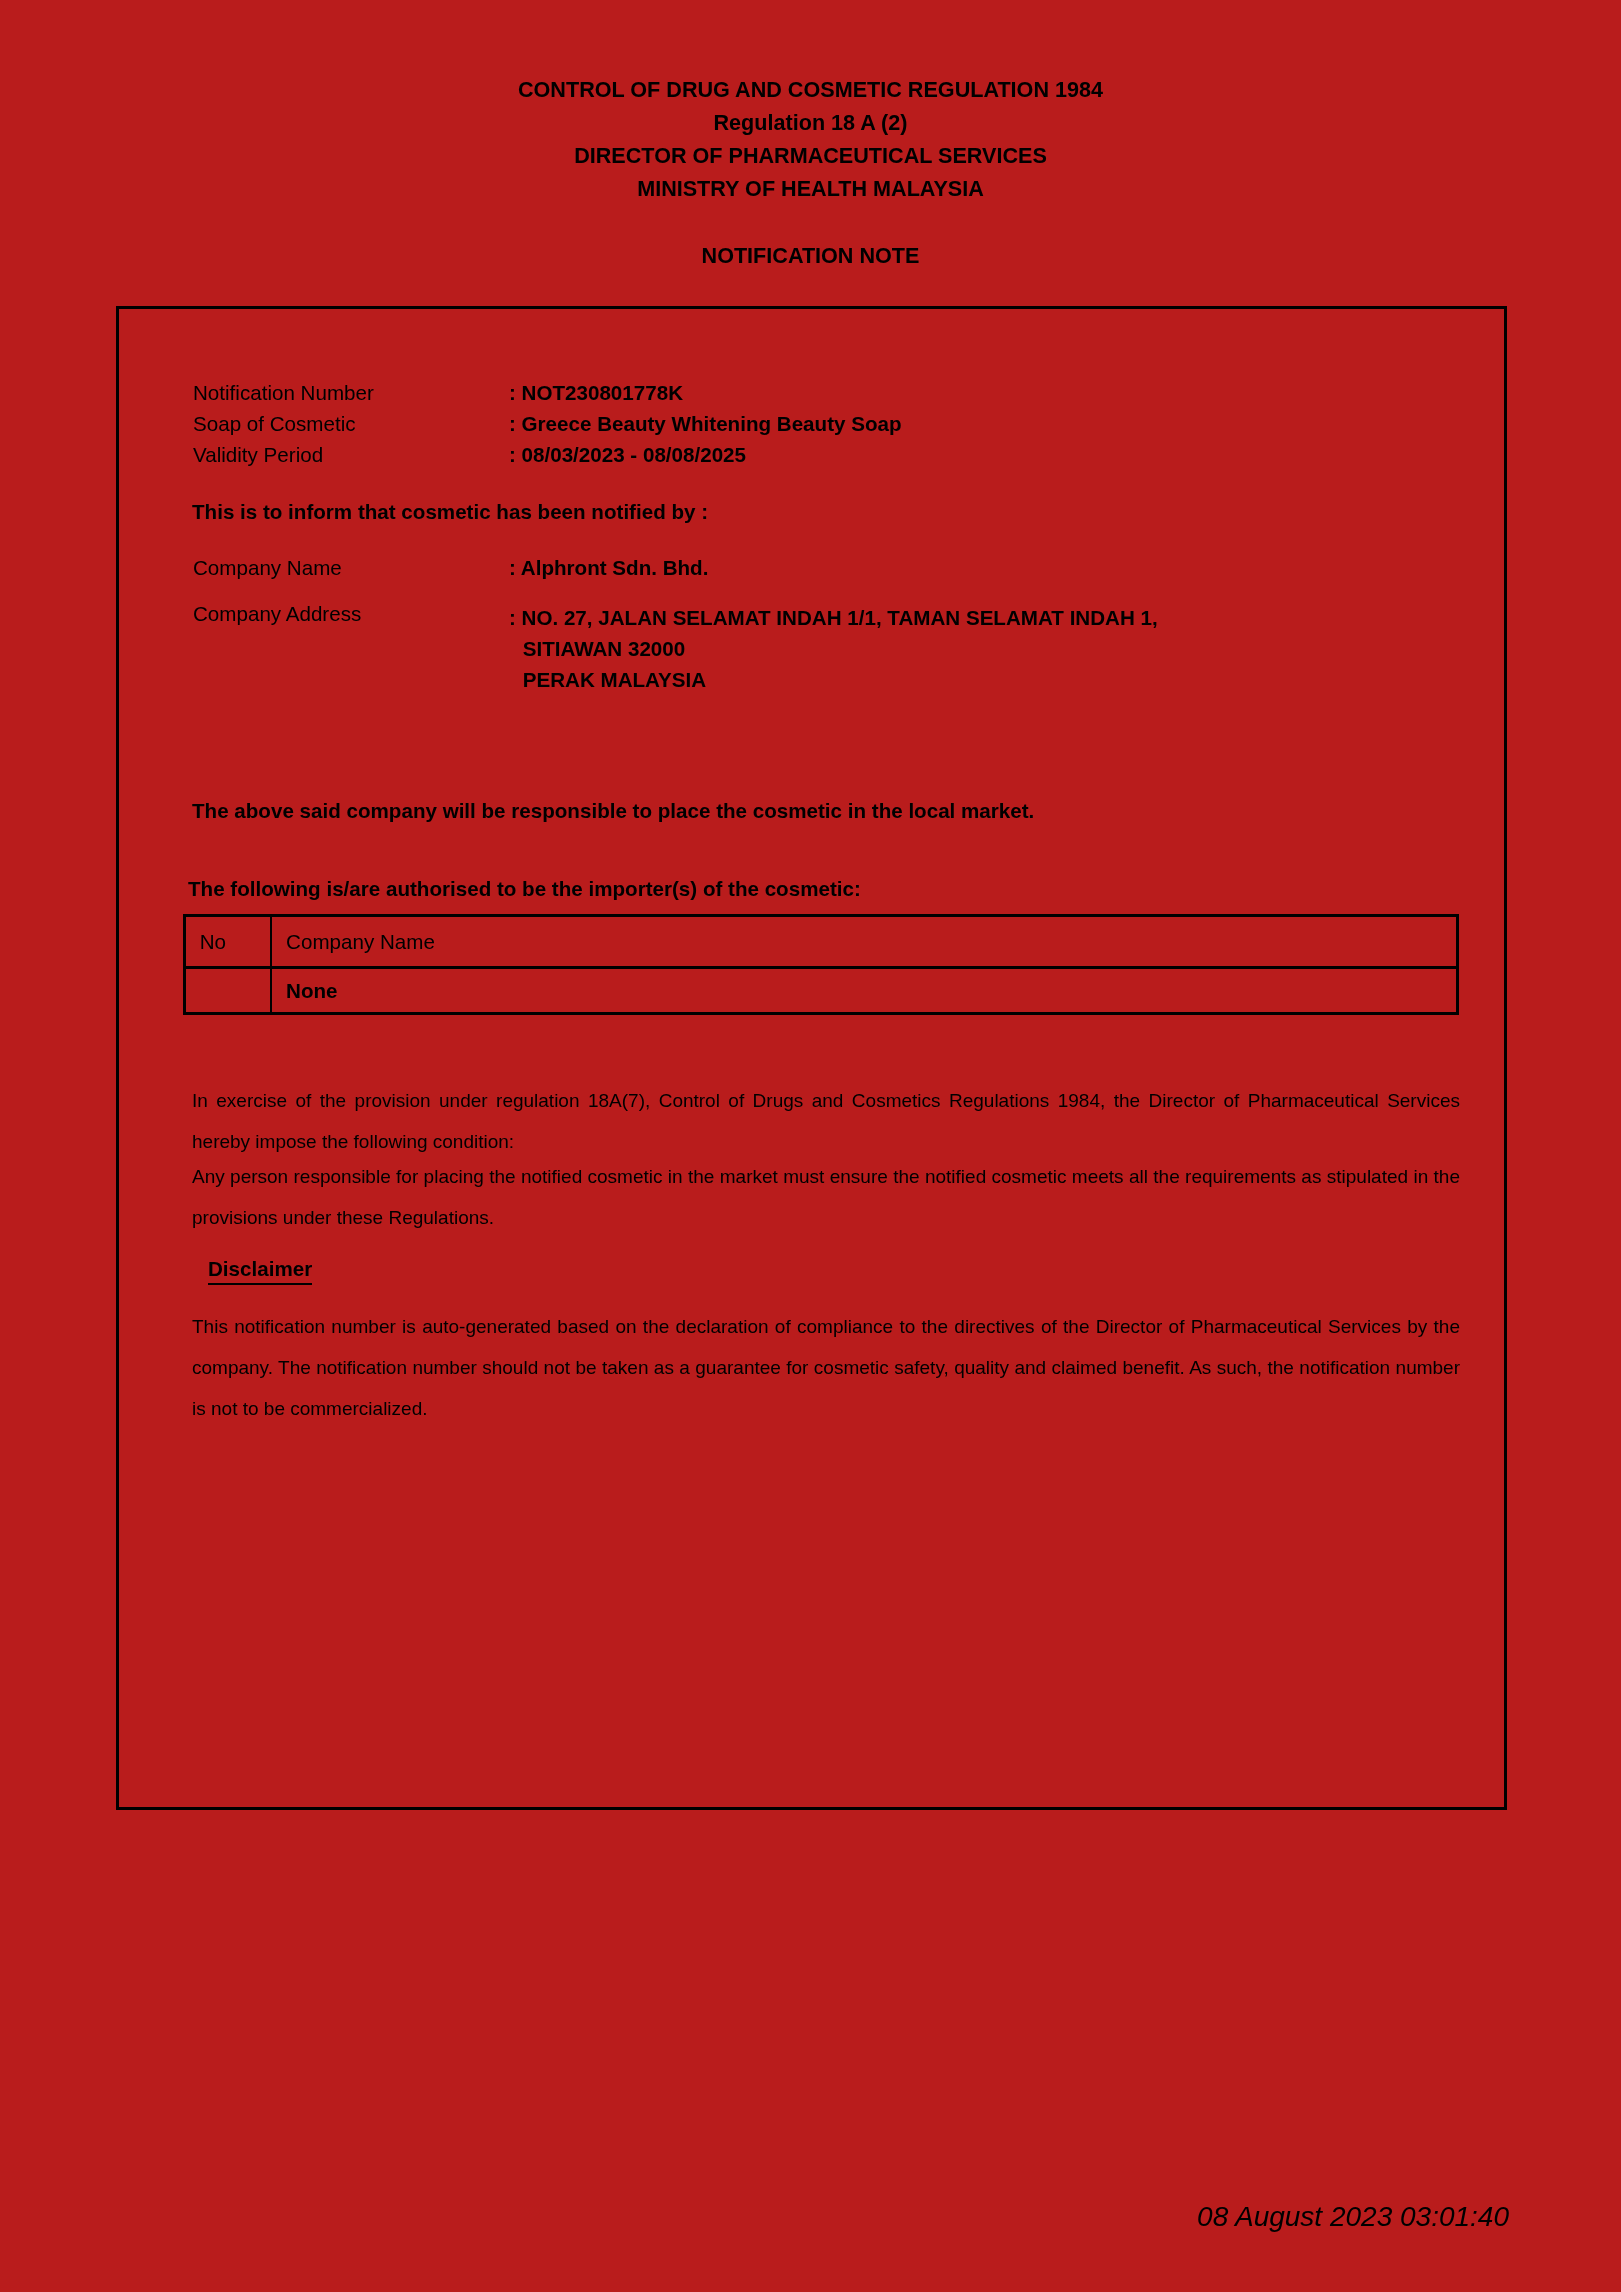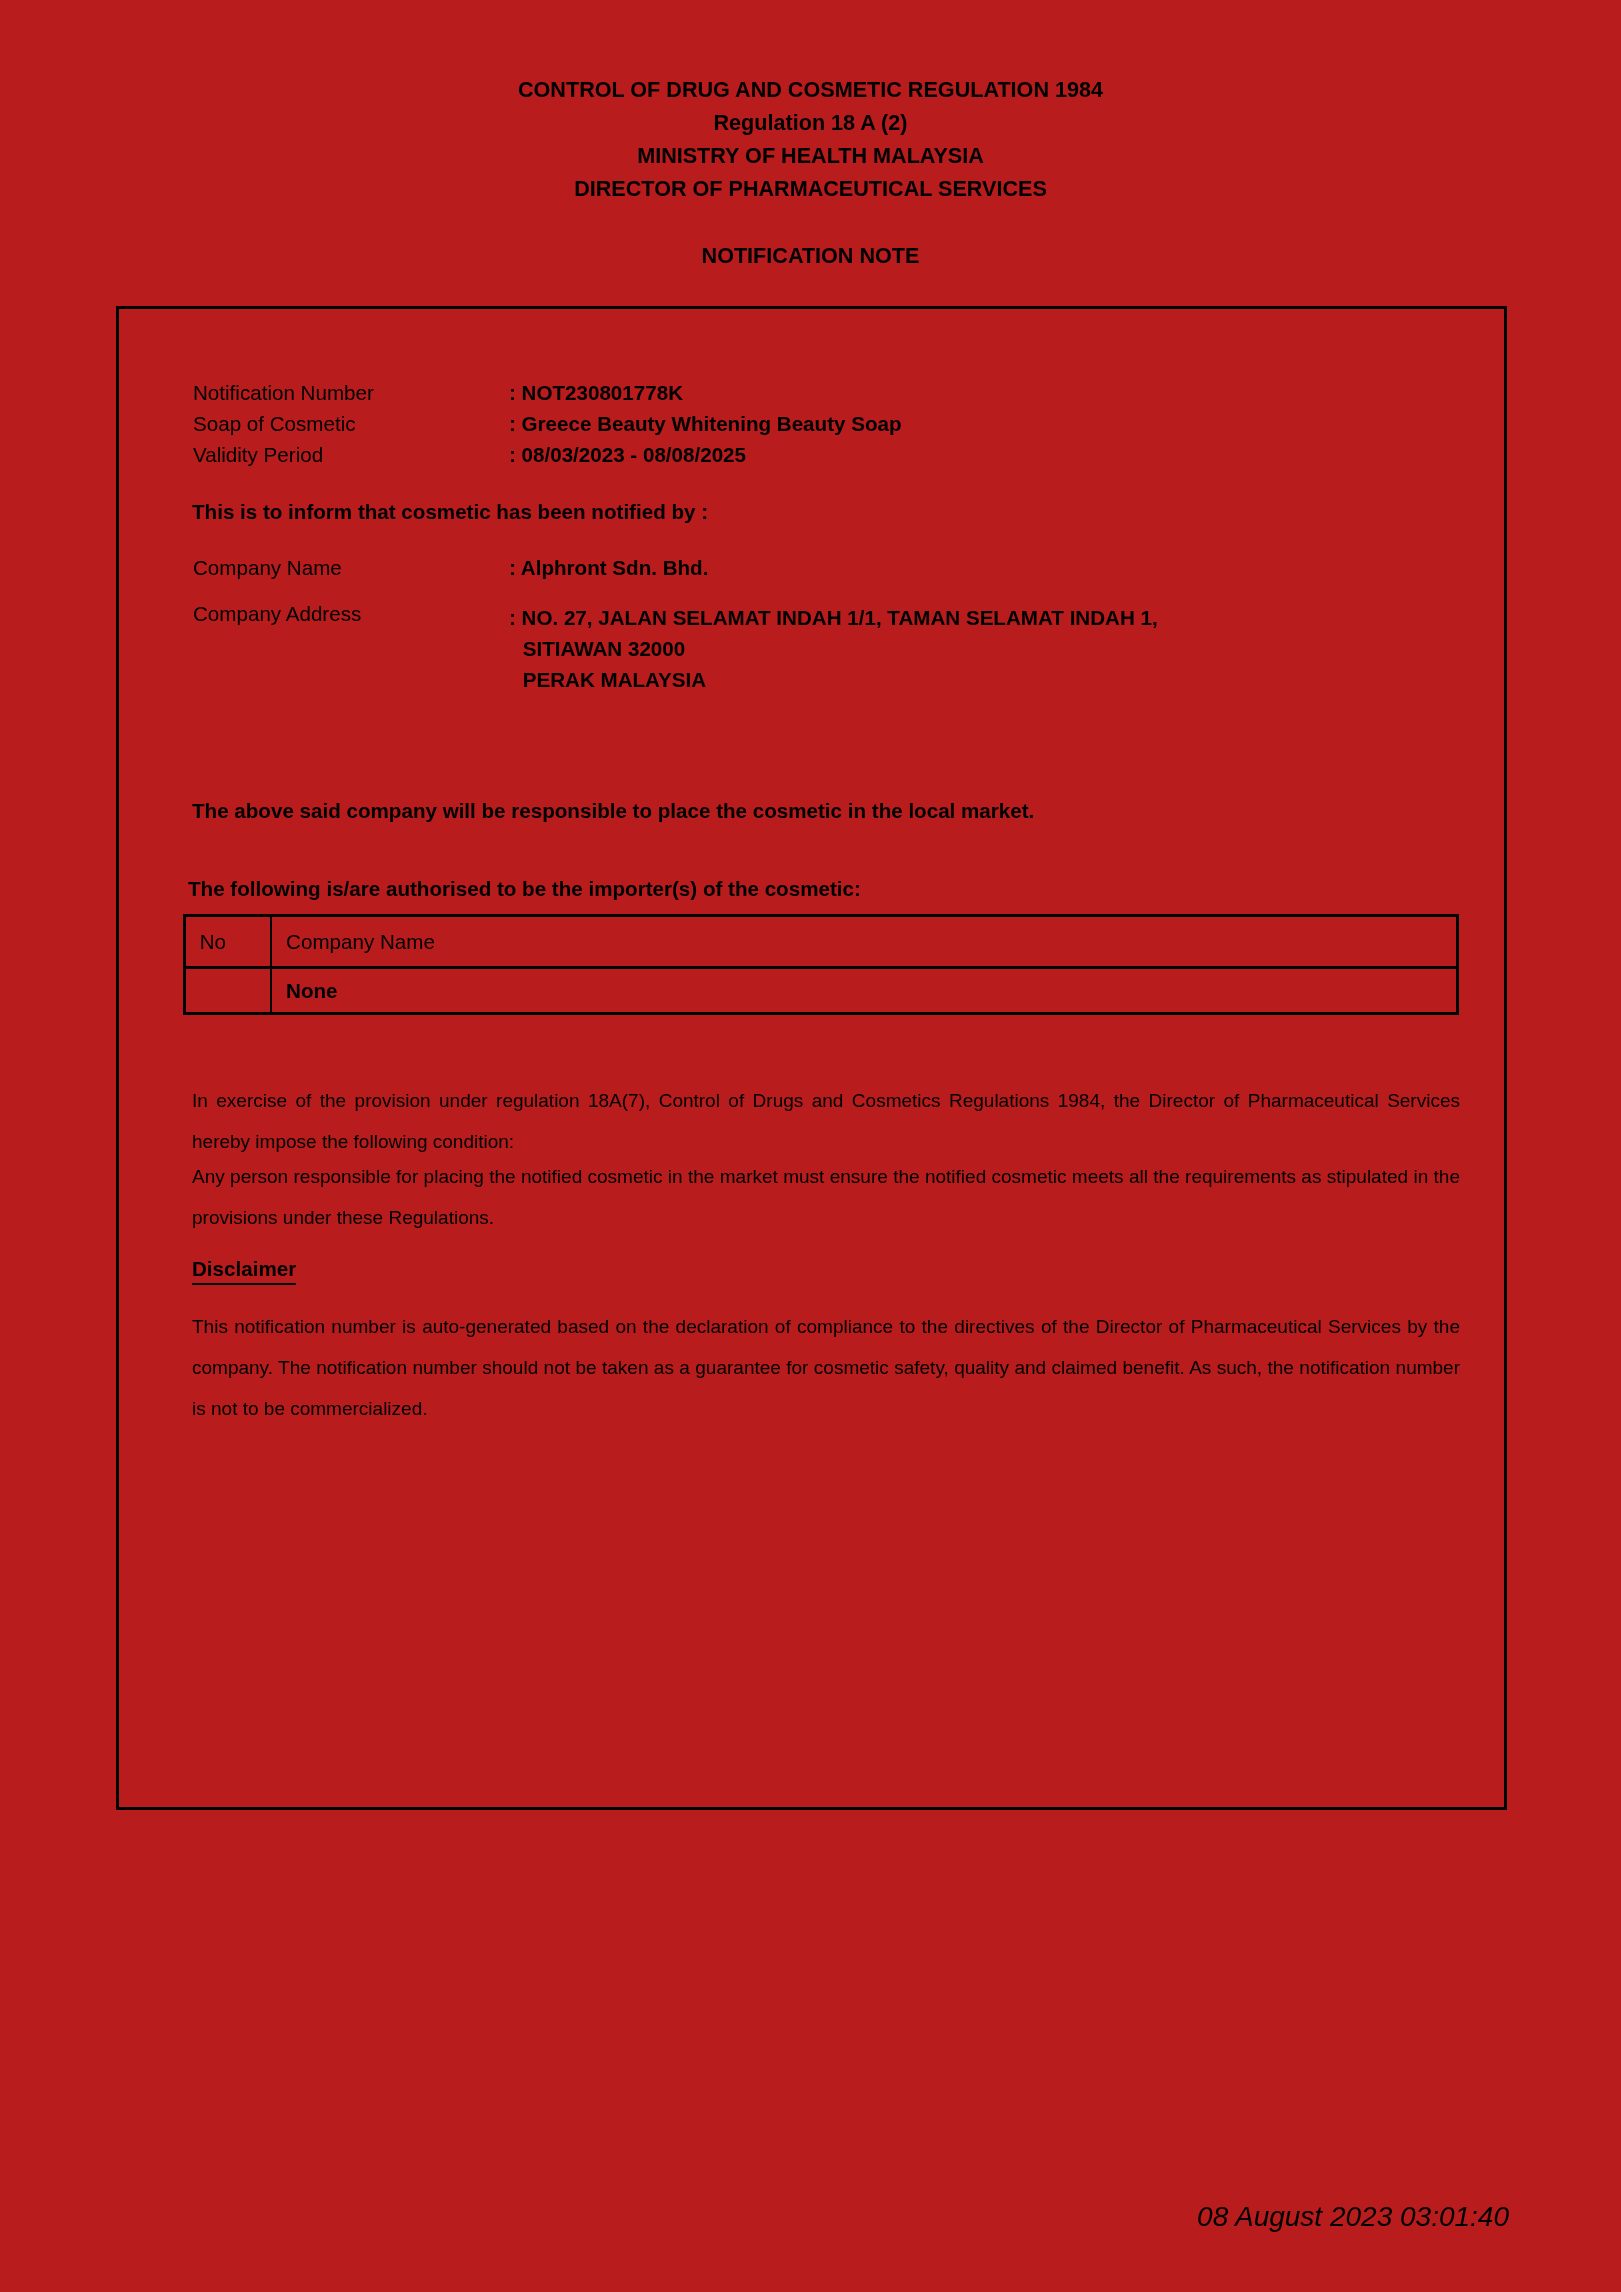--- a/index.html
+++ b/index.html
@@ -108,22 +108,22 @@
   }
 </style>
 </head>
 <body>
 
 <div class="page">
 
   <div class="doc-header">
     <div>CONTROL OF DRUG AND COSMETIC REGULATION 1984</div>
     <div>Regulation 18 A (2)</div>
+    <div>DIRECTOR OF PHARMACEUTICAL SERVICES</div>
     <div>MINISTRY OF HEALTH MALAYSIA</div>
-    <div>DIRECTOR OF PHARMACEUTICAL SERVICES</div>
   </div>
 
   <div class="note-title">NOTIFICATION NOTE</div>
 
   <div class="main-box">
 
     <div class="abs" style="left:74px; top:69px;">
       <div class="kv-row">
         <span class="lbl">Notification Number</span><span class="val">: NOT230801778K</span>
       </div>
@@ -164,21 +164,21 @@
       <tr class="body">
         <td class="col-no"></td>
         <td class="cell-none">None</td>
       </tr>
     </tbody>
       </table>
 
     <div class="abs para" style="left:73px; top:771px;">In exercise of the provision under regulation 18A(7), Control of Drugs and Cosmetics Regulations 1984, the Director of Pharmaceutical Services hereby impose the following condition:</div>
     <div class="abs para" style="left:73px; top:847px;">Any person responsible for placing the notified cosmetic in the market must ensure the notified cosmetic meets all the requirements as stipulated in the provisions under these Regulations.</div>
 
-    <div class="abs" style="left:73px; top:948px;">
+    <div class="abs" style="left:89px; top:948px;">
       <span class="disclaimer-title">Disclaimer</span>
     </div>
     <div class="abs para" style="left:73px; top:997px;">This notification number is auto-generated based on the declaration of compliance to the directives of the Director of Pharmaceutical Services by the company. The notification number should not be taken as a guarantee for cosmetic safety, quality and claimed benefit. As such, the notification number is not to be commercialized.</div>
 
   </div>
 
   <div class="footer-ts">08 August 2023 03:01:40</div>
 
 </div>
 

